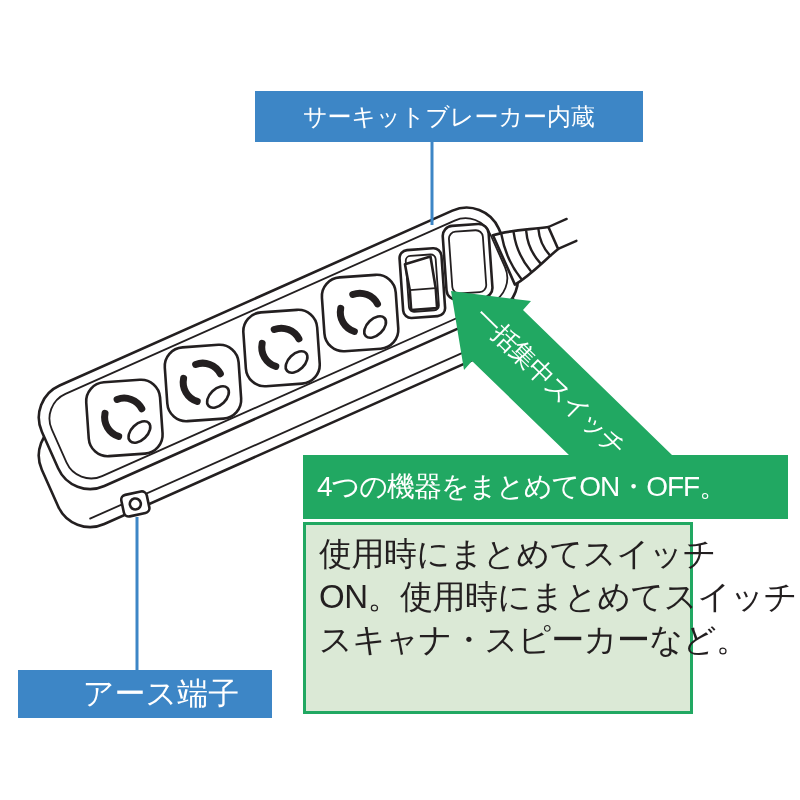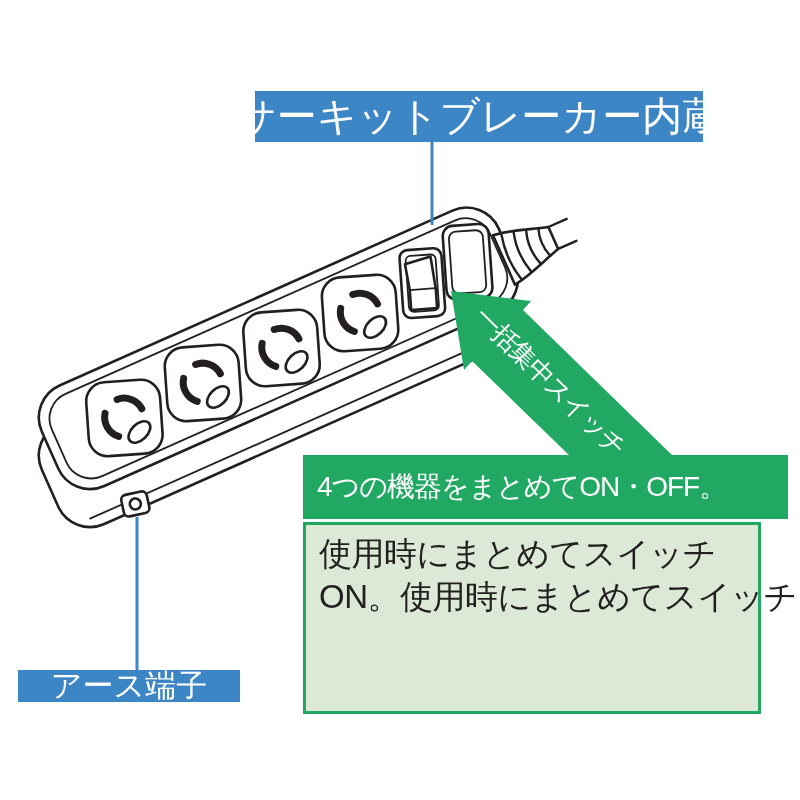--- a/index.html
+++ b/index.html
@@ -17,29 +17,29 @@
   .slot{fill:none;stroke:var(--ink);stroke-width:7;stroke-linecap:round;}
   .wire{fill:none;stroke:var(--ink);stroke-width:2.4;stroke-linecap:round;}
   .leader{stroke:var(--blue);stroke-width:3;}
   .arrow{fill:var(--green);}
   .arrow-text{fill:#fff;font-size:26px;letter-spacing:-1.5px;font-family:"Liberation Sans",sans-serif;}
   
   .blue-label{
     position:absolute;background:var(--blue);color:#fff;
     display:flex;align-items:center;justify-content:center;white-space:nowrap;
   }
-  #cb-label{left:255px;top:91px;width:448px;height:51px;font-size:40px;}
-  #earth-label{left:18px;top:670px;width:222px;height:32px;font-size:31px;}
+  #cb-label{left:255px;top:91px;width:388px;height:51px;font-size:24px;}
+  #earth-label{left:18px;top:670px;width:222px;height:48px;font-size:31px;padding-left:32px;}
   #callout-title{
     position:absolute;left:303px;top:455px;width:485px;height:64px;background:var(--green);
     color:#fff;font-size:28px;letter-spacing:-1px;display:flex;align-items:center;
     padding-left:14px;box-sizing:border-box;white-space:nowrap;
   }
   #callout-body{
-    position:absolute;left:303px;top:522px;width:458px;height:192px;
+    position:absolute;left:303px;top:522px;width:390px;height:192px;
     background:var(--light_green);border:3px solid var(--green);box-sizing:border-box;
     color:var(--ink);font-size:33px;line-height:43px;letter-spacing:-0.5px;
     padding:7px 0 0 13px;white-space:nowrap;
   }
   #callout-body span{display:block;}
 </style>
 </head>
 <body>
 
 <svg id="art" width="800" height="800" viewBox="0 0 800 800">
@@ -114,13 +114,14 @@
 
 <div id="cb-label" class="blue-label">サーキットブレーカー内蔵</div>
 
 <div id="earth-label" class="blue-label">アース端子</div>
 
 <div id="callout-title">4つの機器をまとめてON・OFF。</div>
 
 <div id="callout-body">
   <span>使用時にまとめてスイッチ</span>
   <span>ON。使用時にまとめてスイッチ</span>
+  <span>スキャナ・スピーカーなど。</span>
 </div>
 
 </body></html>

